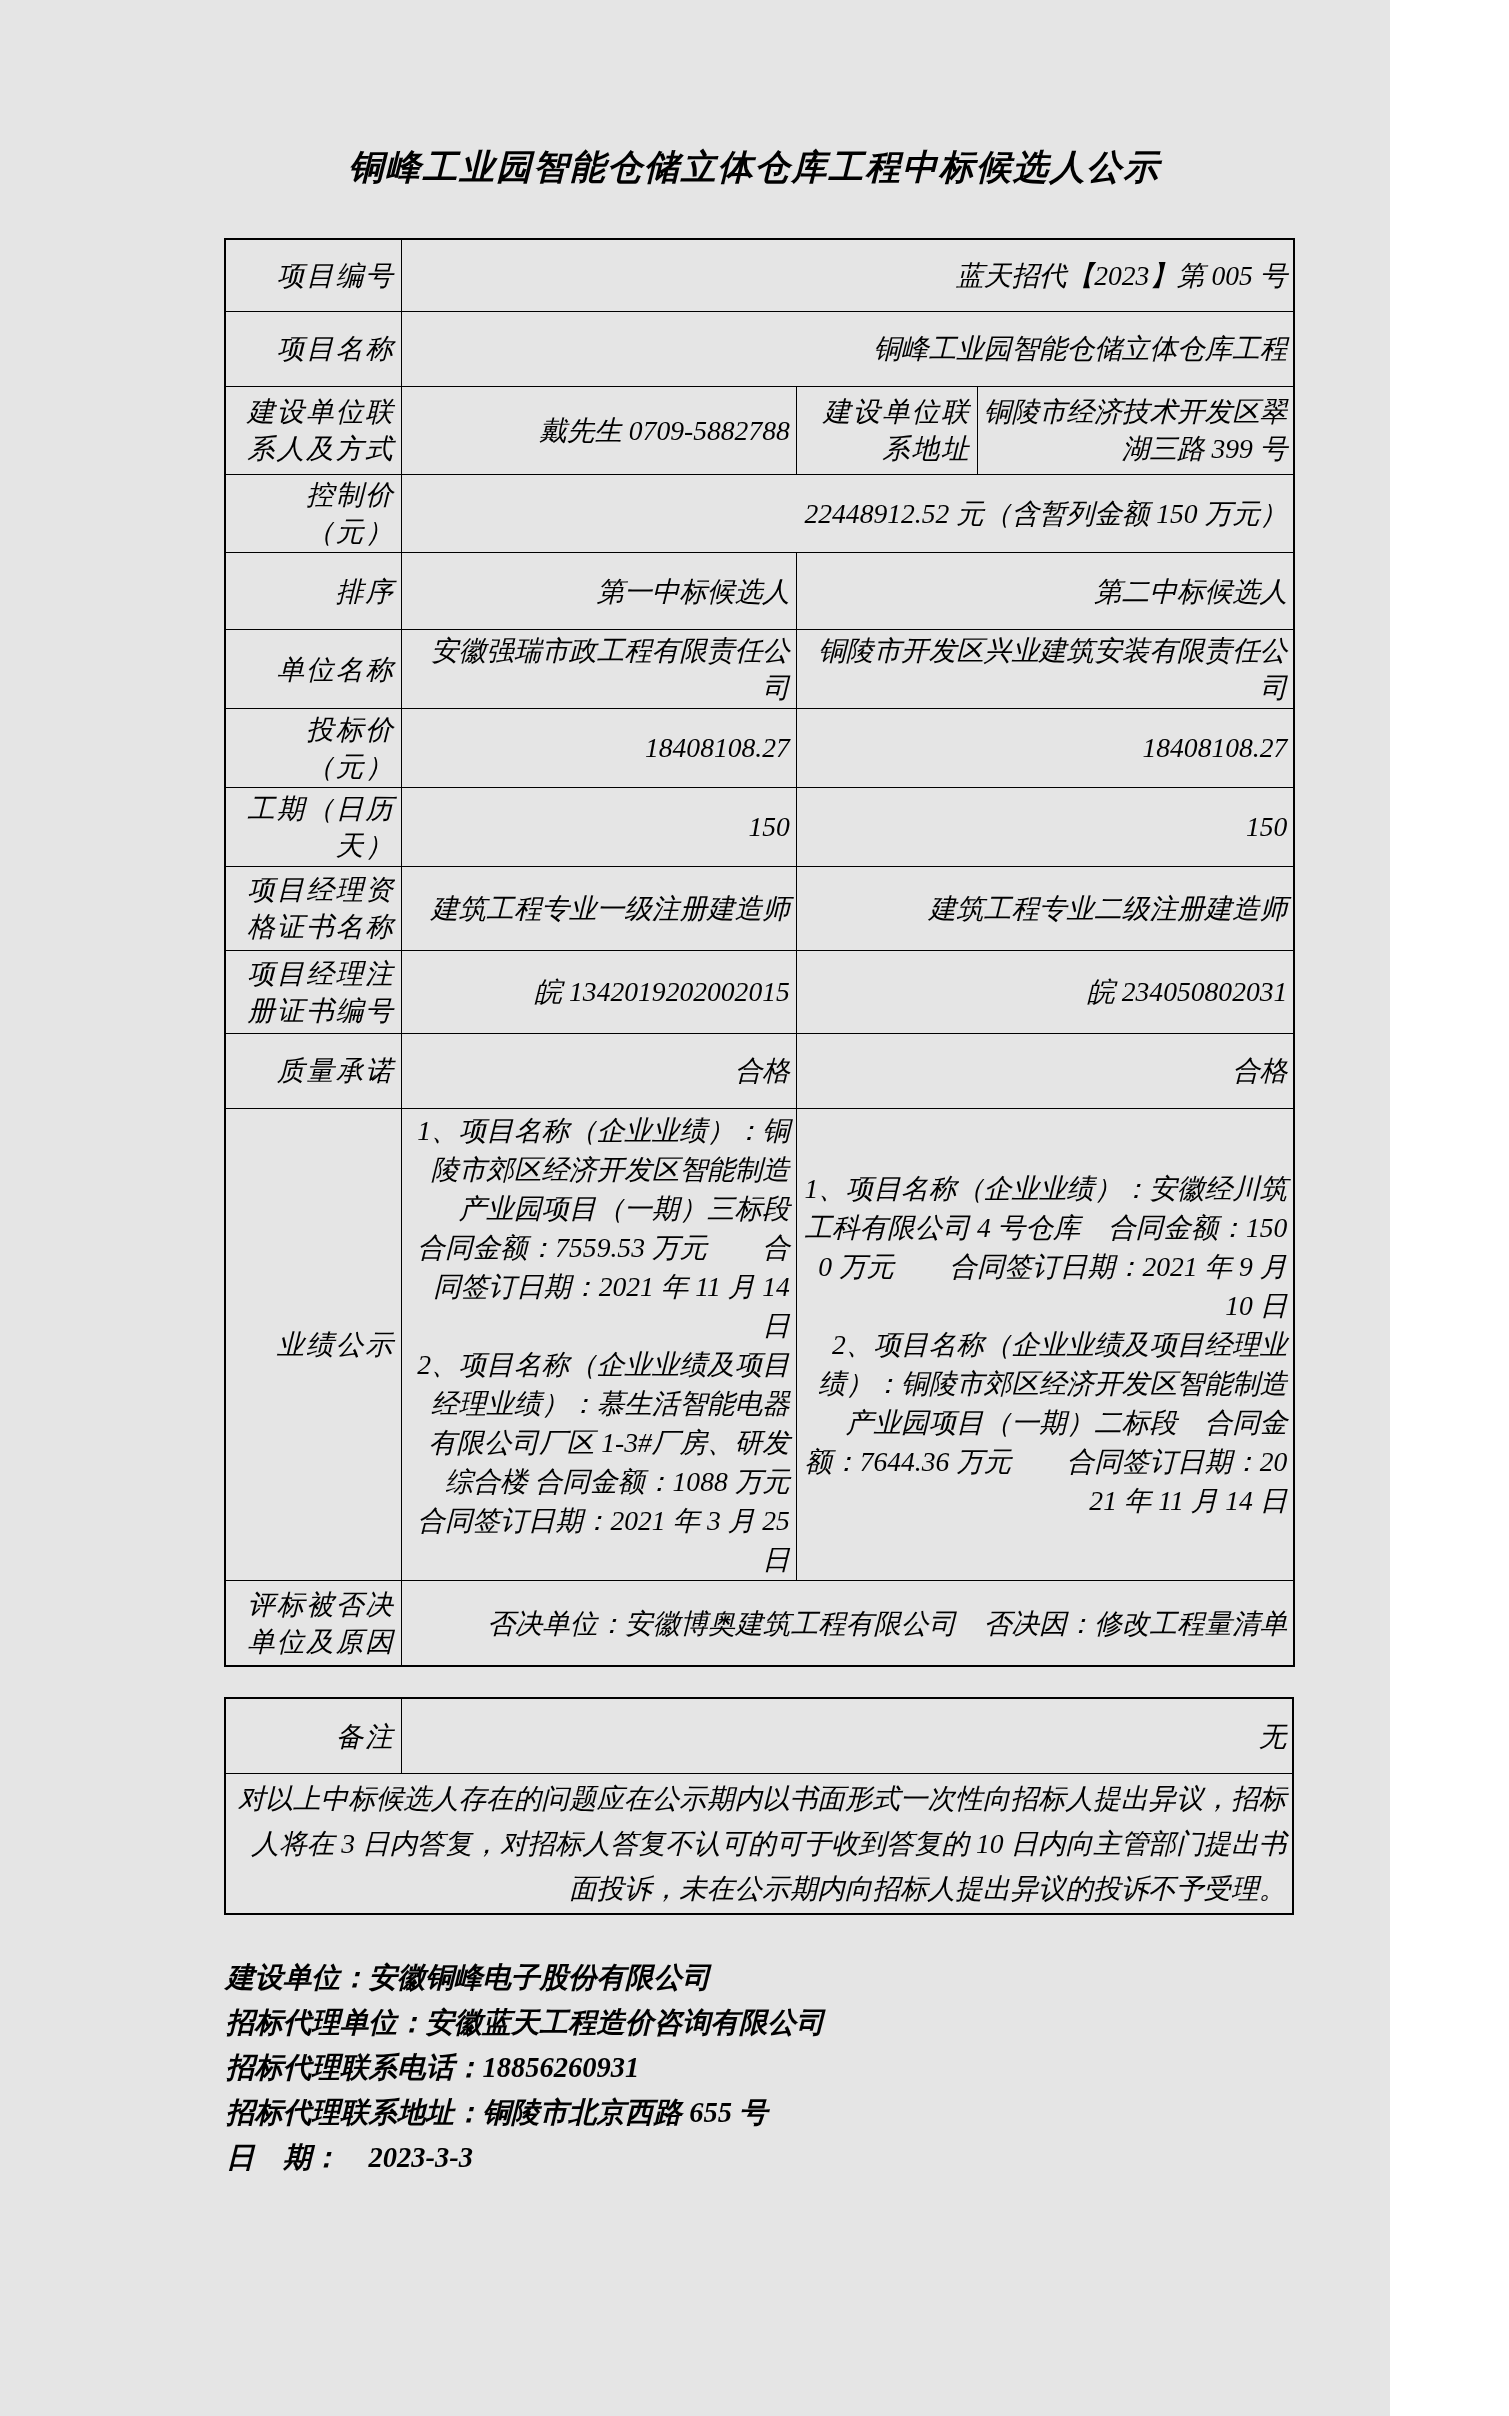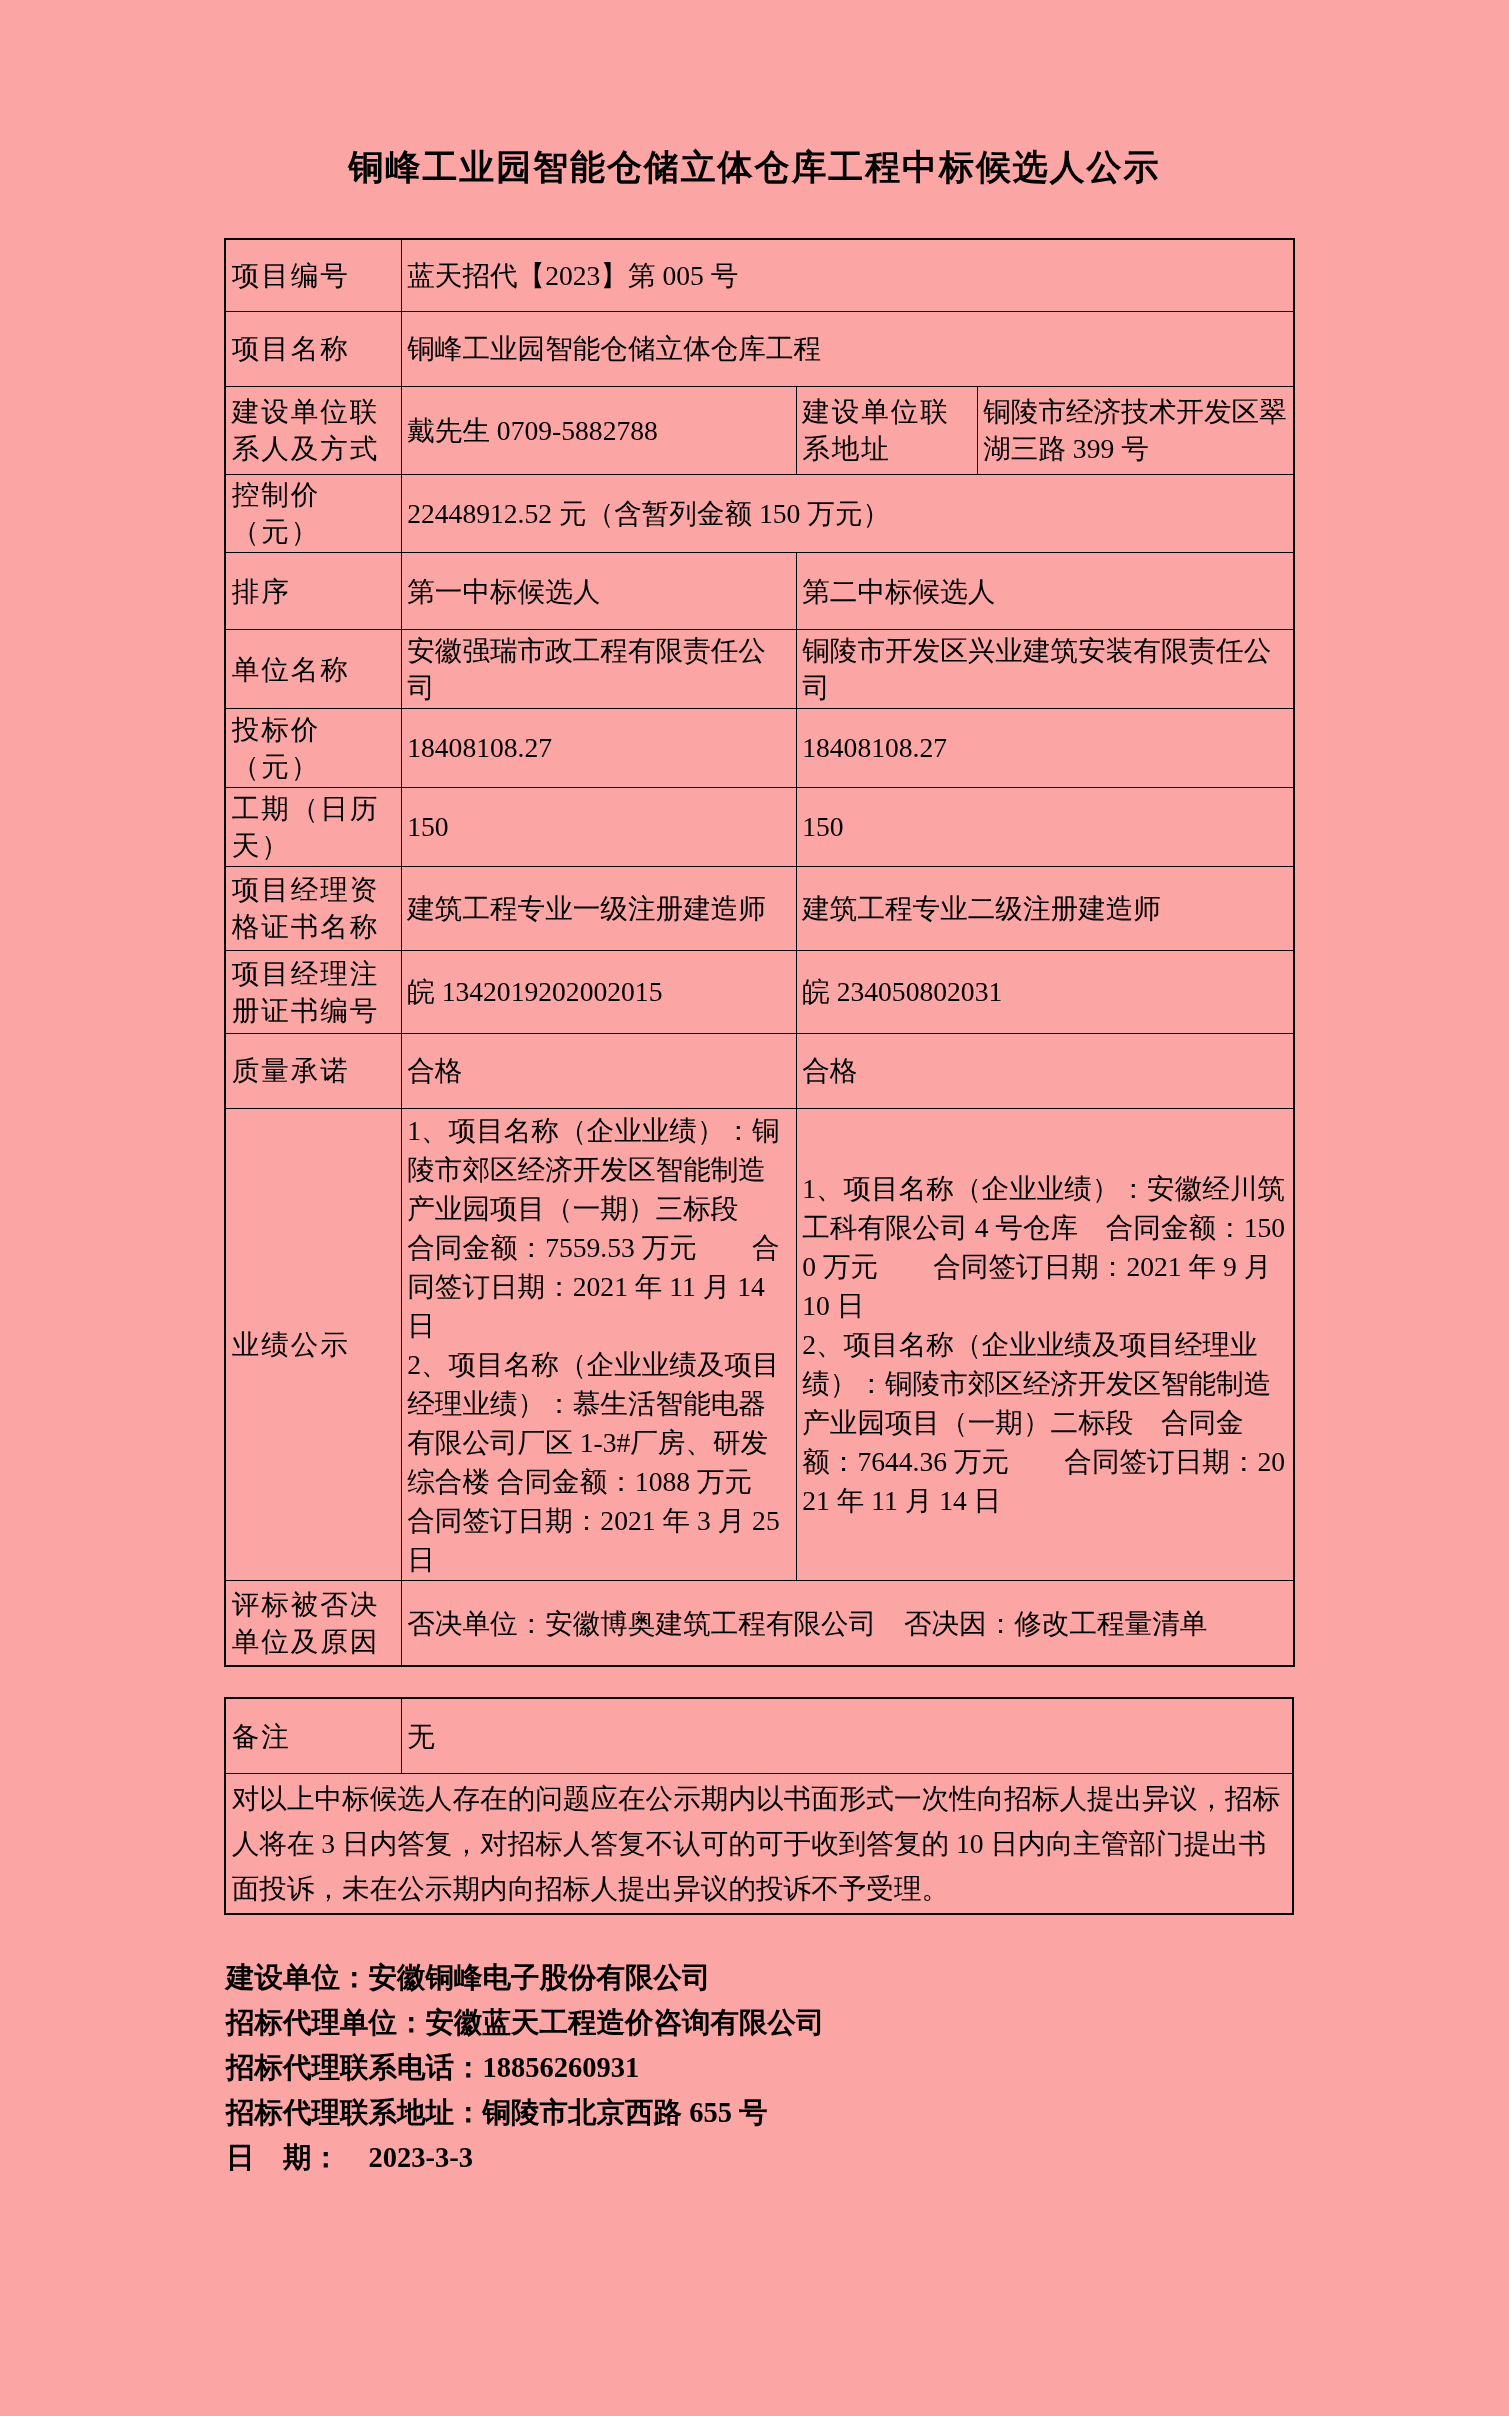--- a/index.html
+++ b/index.html
@@ -1,44 +1,45 @@
 <!DOCTYPE html>
 <html style="font-size:15px"><head>
 <meta charset="utf-8">
 <style>
   html,body { margin:0; padding:0; background:#ffffff; }
   .page {
     position:relative;
-    width:1509px;
+    width:1390px;
     height:2417px;
-    background:#fca5a5;
+    background:#e5e5e5;
     color:#000000;
     font-family:"Liberation Serif","DejaVu Serif",serif;
     overflow:hidden;
+    font-style:italic;
   }
   .doc-title {
     padding-top:148px;
     width:1509px;
     text-align:center;
     font-size:35px;
     font-weight:bold;
     letter-spacing:1.9px;
     line-height:40px;
   }
   table.grid {
     border-collapse:collapse;
     table-layout:fixed;
     margin-left:224px;
     width:1068px;
     border:2.9px solid #000000;
   }
   table.grid td {
     border:1.9px solid #000000;
     font-size:27.6px;
-    text-align:left;
+    text-align:right;
     vertical-align:middle;
     padding:1.9px 5.7px;
     word-break:break-all;
     overflow:hidden;
   }
   td.lbl { letter-spacing:1.9px; }
   td.left { text-align:left; padding:3.8px 13.3px; }
   td.perf {
     text-align:justify;
     text-justify:inter-ideograph;

